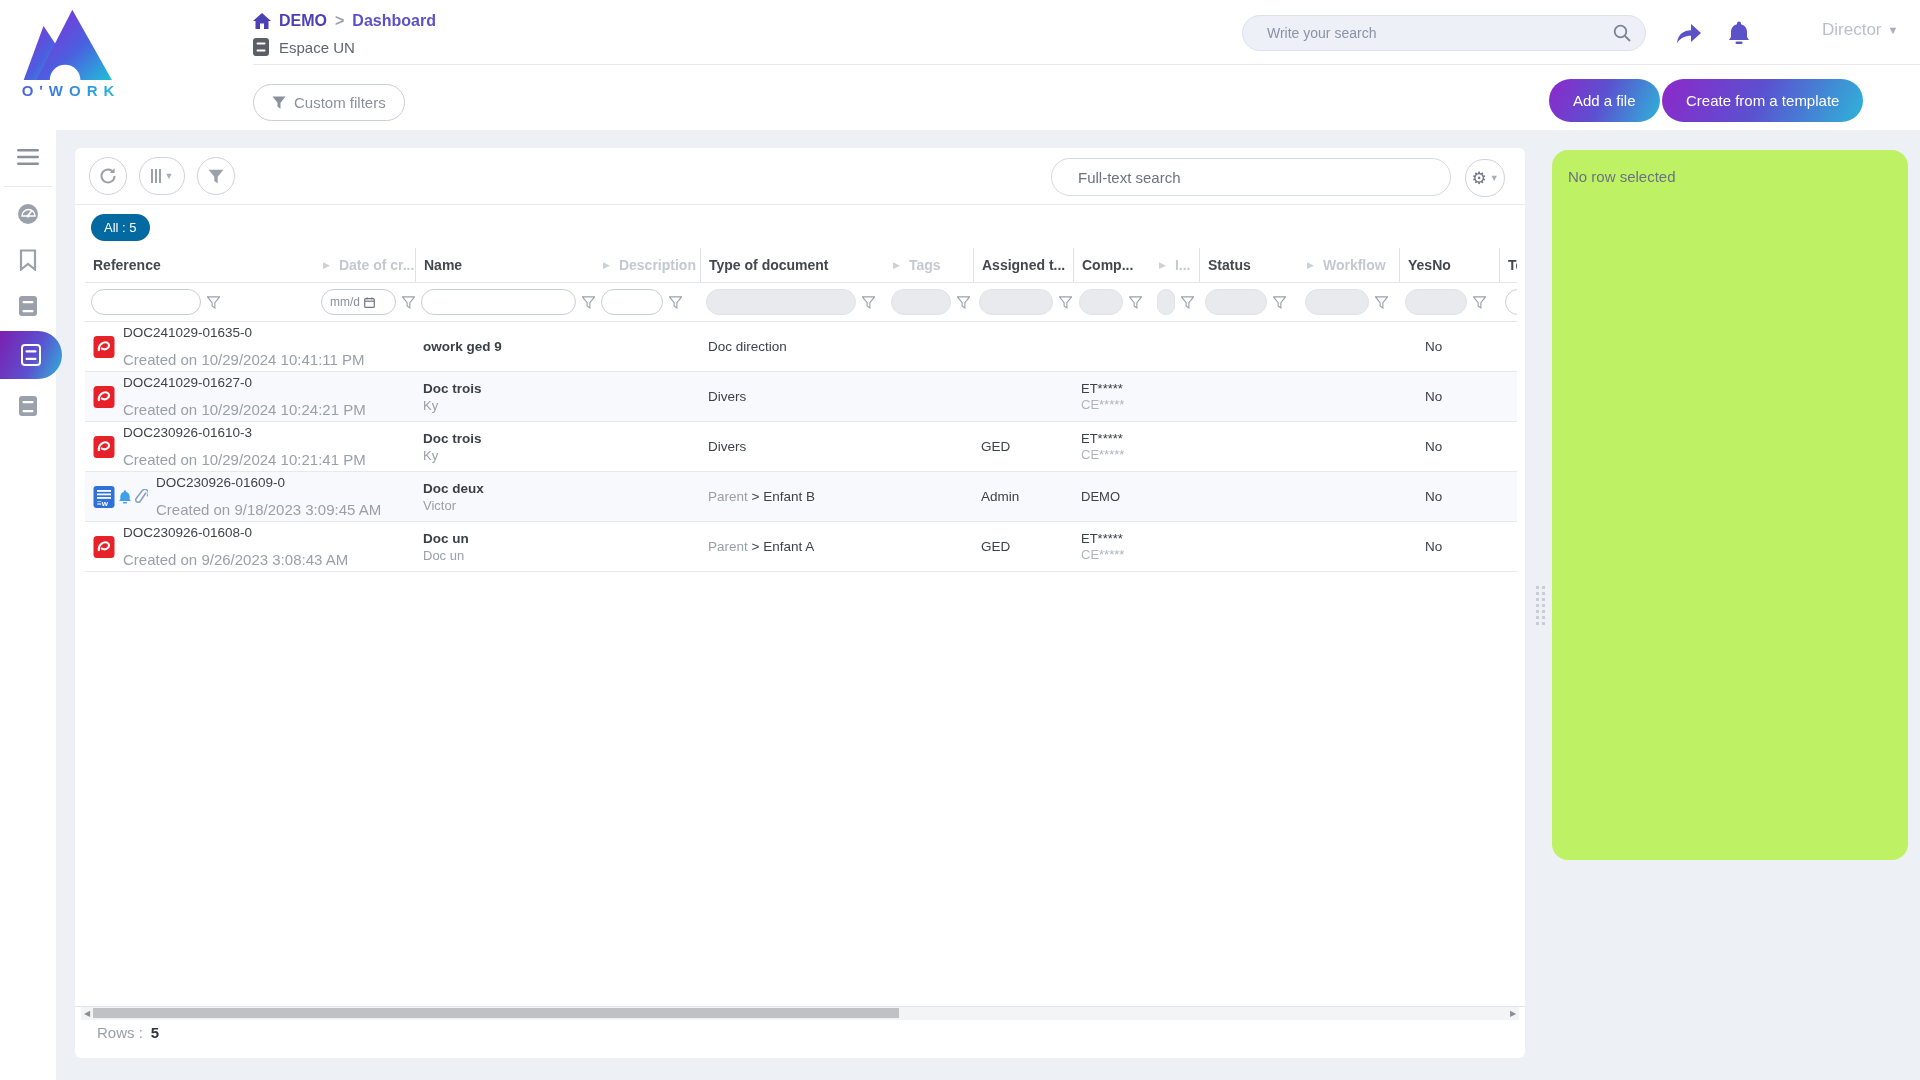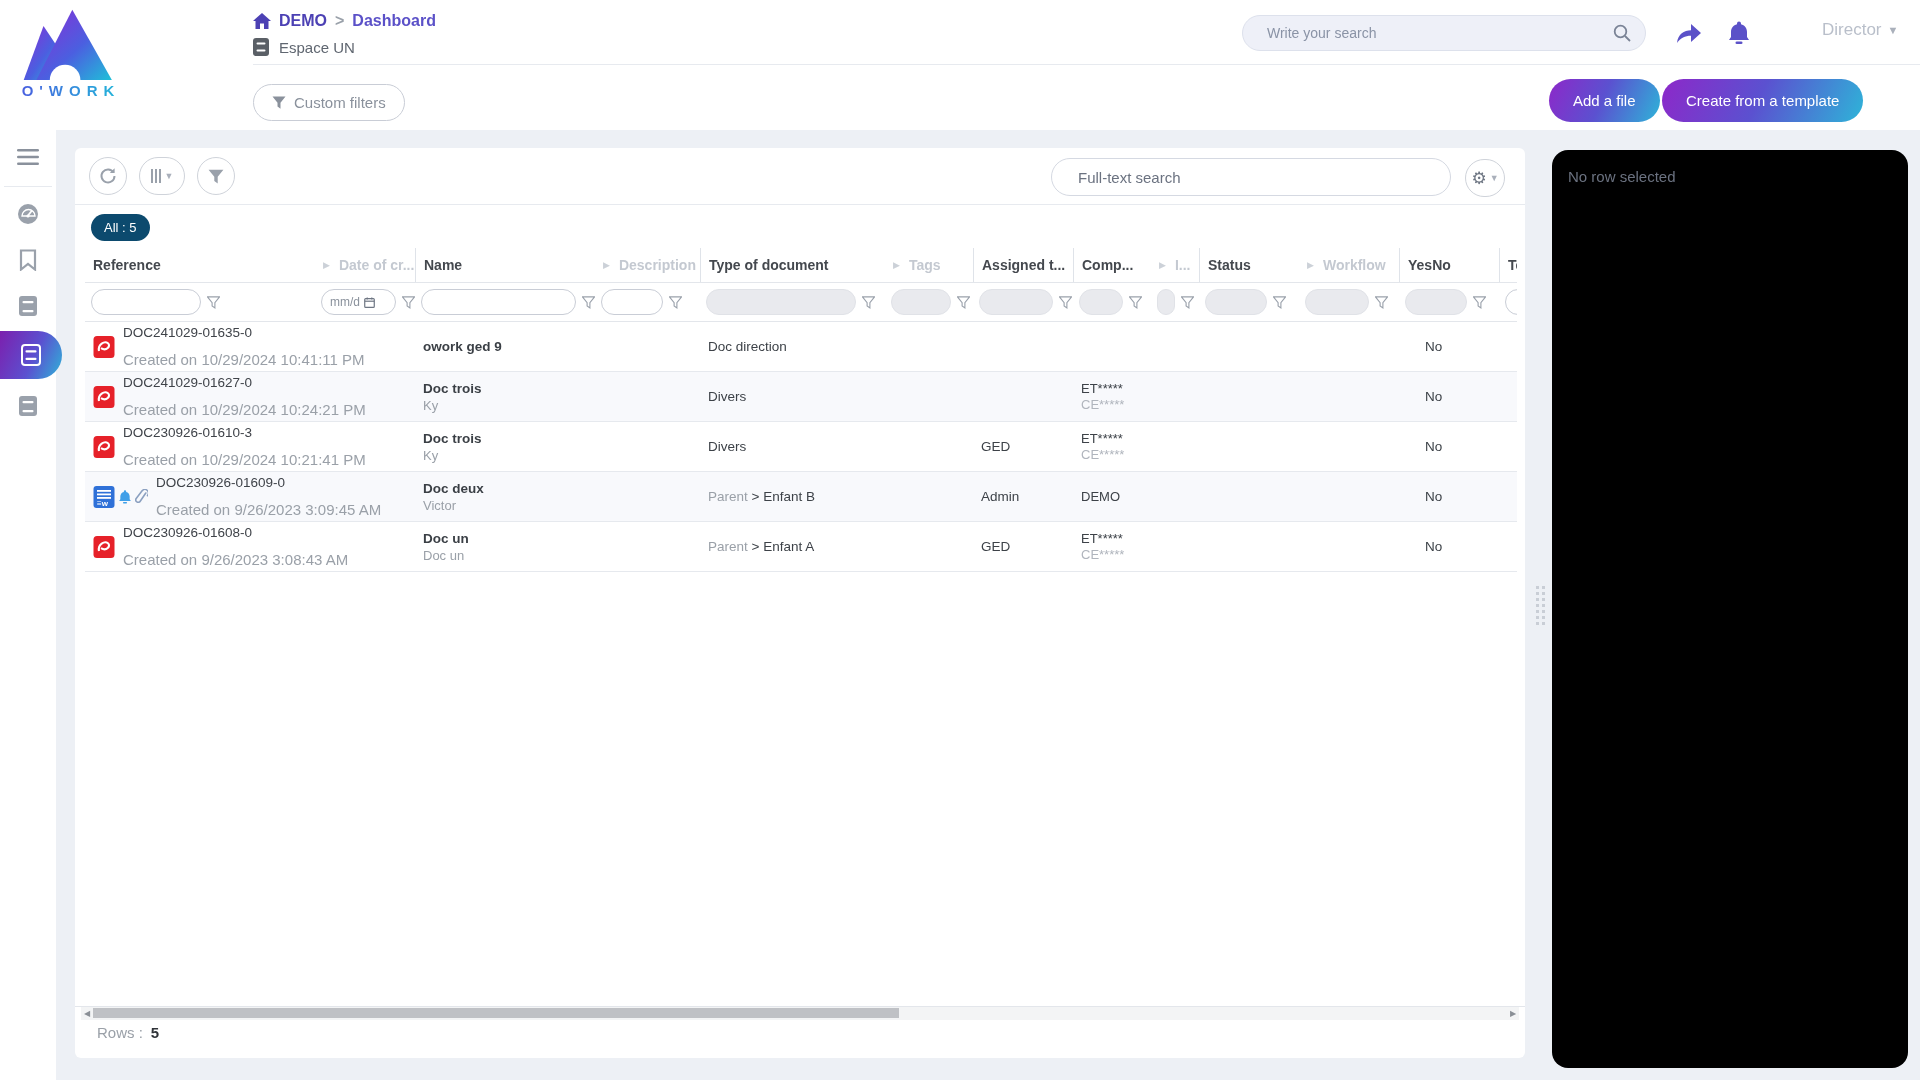--- a/index.html
+++ b/index.html
@@ -37,21 +37,21 @@
   .card-toolbar { position:absolute; left:0; top:0; width:100%; height:57px; border-bottom:1px solid #e7eaef; display:flex; align-items:center; padding:0 14px; }
   .round-btn { width:38px; height:38px; border:1px solid #cfd3da; border-radius:19px; background:#fff; display:flex; align-items:center; justify-content:center; margin-right:12px; cursor:pointer; color:#9aa1ab; }
   .cols-btn { width:46px; }
   .bars { display:flex; gap:2px; align-items:center; }
   .bars i { display:block; width:2px; height:14px; background:#9aa1ab; }
   .ft-search { position:absolute; left:976px; top:10px; width:400px; height:38px; border:1px solid #d5d9e2; border-radius:19px; display:flex; align-items:center; padding:0 18px 0 26px; background:#fff; }
   .ft-search input { flex:1; border:none; outline:none; font-size:15px; color:#404040; background:transparent; font-family:inherit; }
   .ft-search input::placeholder { color:#6b7280; }
   .gear-btn { position:absolute; left:1390px; top:11px; width:40px; height:38px; border:1px solid #cfd3da; border-radius:19px; background:#fff; display:flex; align-items:center; justify-content:center; gap:3px; cursor:pointer; color:#6e7683; font-size:17px; }
   .badge-row { position:absolute; left:16px; top:66px; }
-  .badge-all { display:inline-block; background:#0c4a6e; color:#fff; font-size:13px; padding:6px 13px; border-radius:15px; cursor:pointer; }
+  .badge-all { display:inline-block; background:#0369a1; color:#fff; font-size:13px; padding:6px 13px; border-radius:15px; cursor:pointer; }
 
   .grid-zone { position:absolute; left:10px; top:100px; right:8px; bottom:76px; overflow:hidden; }
   .g-row { display:grid; }
   .th { display:flex; align-items:center; gap:9px; height:34px; font-size:14px; font-weight:bold; padding-left:8px; white-space:nowrap; overflow:hidden; }
   .th.dark { color:#44484e; } .th.muted { color:#c4c9d1; }
   .th.sep { border-left:1px solid #dfe3e9; }
   .th .sort-arrow { font-size:9px; color:#ccd1d8; }
   .hdr-border { border-bottom:1px solid #e3e6eb; }
   .fc { display:flex; align-items:center; gap:6px; height:38px; padding-left:6px; white-space:nowrap; overflow:hidden; }
   .pill { height:26px; border-radius:13px; display:inline-flex; align-items:center; padding:0 8px; font-size:12px; color:#8a919c; gap:4px; }
@@ -73,21 +73,21 @@
   .yesno { padding-left:26px; }
 
   .h-scrollbar { position:absolute; left:6px; right:6px; bottom:38px; height:14px; background:#f3f4f5; display:flex; align-items:center; }
   .hs-arrow { width:12px; font-size:8px; color:#8a8f96; text-align:center; cursor:pointer; }
   .hs-track { flex:1; position:relative; height:12px; background:#f3f4f5; }
   .hs-thumb { position:absolute; left:0; top:1px; height:10px; width:57%; background:#bfc1c5; cursor:pointer; }
   .card-footer { position:absolute; left:0; bottom:0; width:100%; height:52px; border-top:1px solid #e3e6eb; display:flex; align-items:center; padding-left:22px; font-size:15px; color:#9aa0a8; border-radius:0 0 6px 6px; }
   .card-footer b { color:#2f3338; margin-left:8px; font-size:15px; }
 
   
-  .right-panel { position:absolute; left:1552px; top:150px; width:356px; height:918px; background:#000000; border-radius:16px; z-index:3; padding:18px 0 0 16px; }
+  .right-panel { position:absolute; left:1552px; top:150px; width:356px; height:710px; background:#bef264; border-radius:16px; z-index:3; padding:18px 0 0 16px; }
   .no-row { font-size:15px; color:#6b7280; }
   .drag-dots { position:absolute; left:1536px; top:586px; display:grid; grid-template-columns:repeat(2,3px); grid-auto-rows:3px; gap:3px; z-index:4; }
   .drag-dots i { background:#c9ced6; display:block; }
   svg { display:block; }
 </style>
 </head>
 <body>
 
 <div class="main-bg"></div>
 
@@ -543,21 +543,21 @@
                 </svg>
               </span>
               <span>
                 <svg width="13" height="16" viewBox="0 0 13 16">
                   <path d="M10.8 4 L5.2 12.2 a2.4 2.4 0 0 1-4-2.7 L7.3 1.6 a3.6 3.6 0 0 1 5.2 5" fill="none" stroke="#8ba0c0" stroke-width="1.6" stroke-linecap="round"></path>
                 </svg>
               </span>
             </span>
             <span class="ref-text">
               <div class="ref-line">DOC230926-01609-0</div>
-              <div class="created">Created on 9/26/2023 3:09:45 AM</div>
+              <div class="created">Created on 9/18/2023 3:09:45 AM</div>
             </span>
           </div>
           <div class="cell"></div>
           <div class="cell" style="flex-direction:column;align-items:flex-start;justify-content:center;">
             <div class="name-main">Doc deux</div>
             <div class="name-sub">Victor</div>
           </div>
           <div class="cell"></div>
           <div class="cell">
             <span class="type-prefix">Parent&nbsp;</span>

